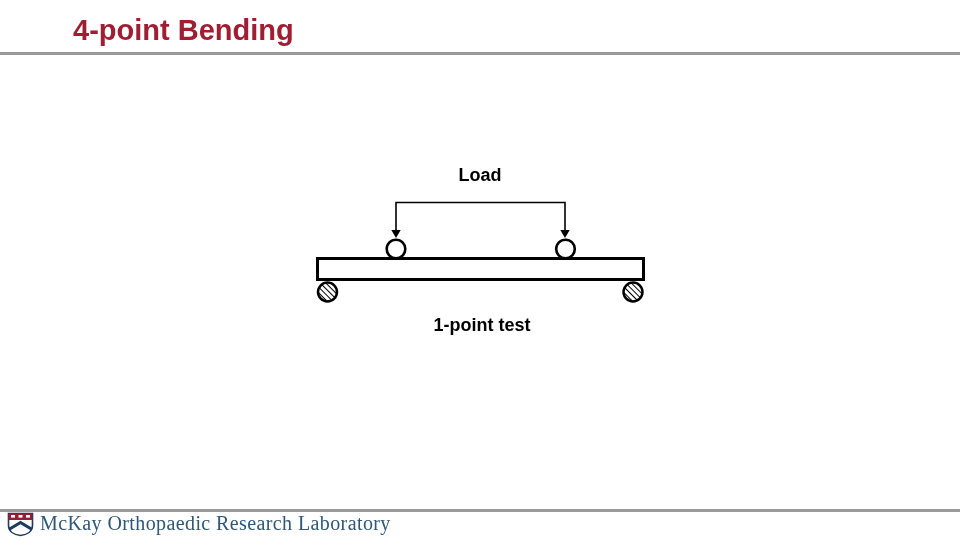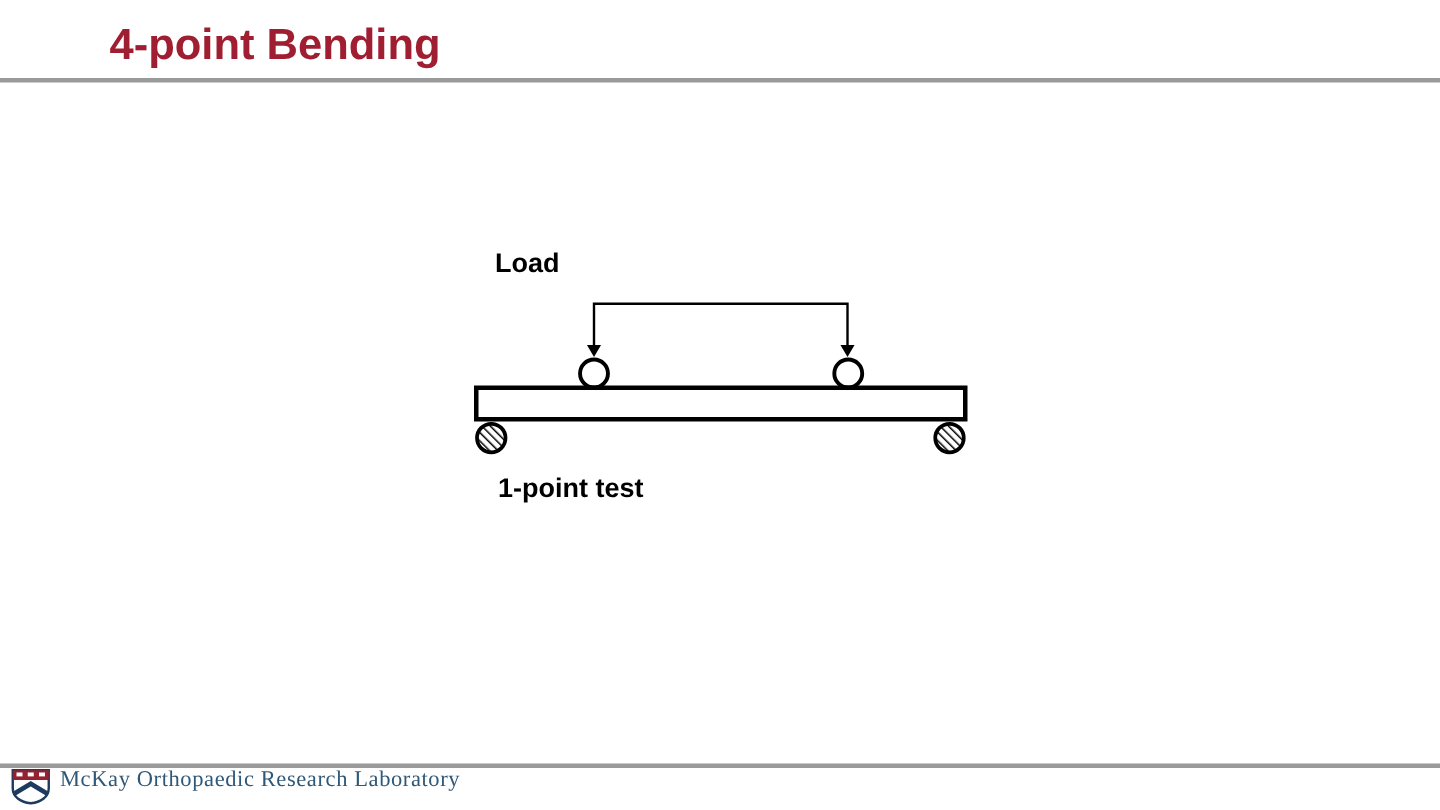--- a/index.html
+++ b/index.html
@@ -19,31 +19,32 @@
     margin-left: 28px;
   }
   .rule {
     position: absolute; left: 0; width: 960px; height: 3px;
     background: #9A9A9A;
   }
   .header-rule { top: 52px; }
   .footer-rule { top: 509px; }
   .diagram-label {
     position: absolute; width: 300px;
+    text-align: center;
     font-size: 18px; font-weight: bold; color: #000;
     white-space: nowrap;
   }
   .load-label { left: 330px; top: 165px; }
   .diagram-caption { left: 332px; top: 315px; }
   .diagram-svg { position: absolute; left: 300px; top: 190px; }
   .footer-logo { position: absolute; left: 7px; top: 512px; }
   .footer-text {
     position: absolute; left: 40px; top: 512px;
     font-family: "Liberation Serif", serif;
-    font-size: 15px; color: #2F5777;
+    font-size: 20px; color: #2F5777;
     letter-spacing: 0.4px;
     white-space: nowrap;
   }
 </style>
 </head>
 <body>
 
 <div class="slide-title">4-point Bending</div>
 
 <div class="rule header-rule"></div>

